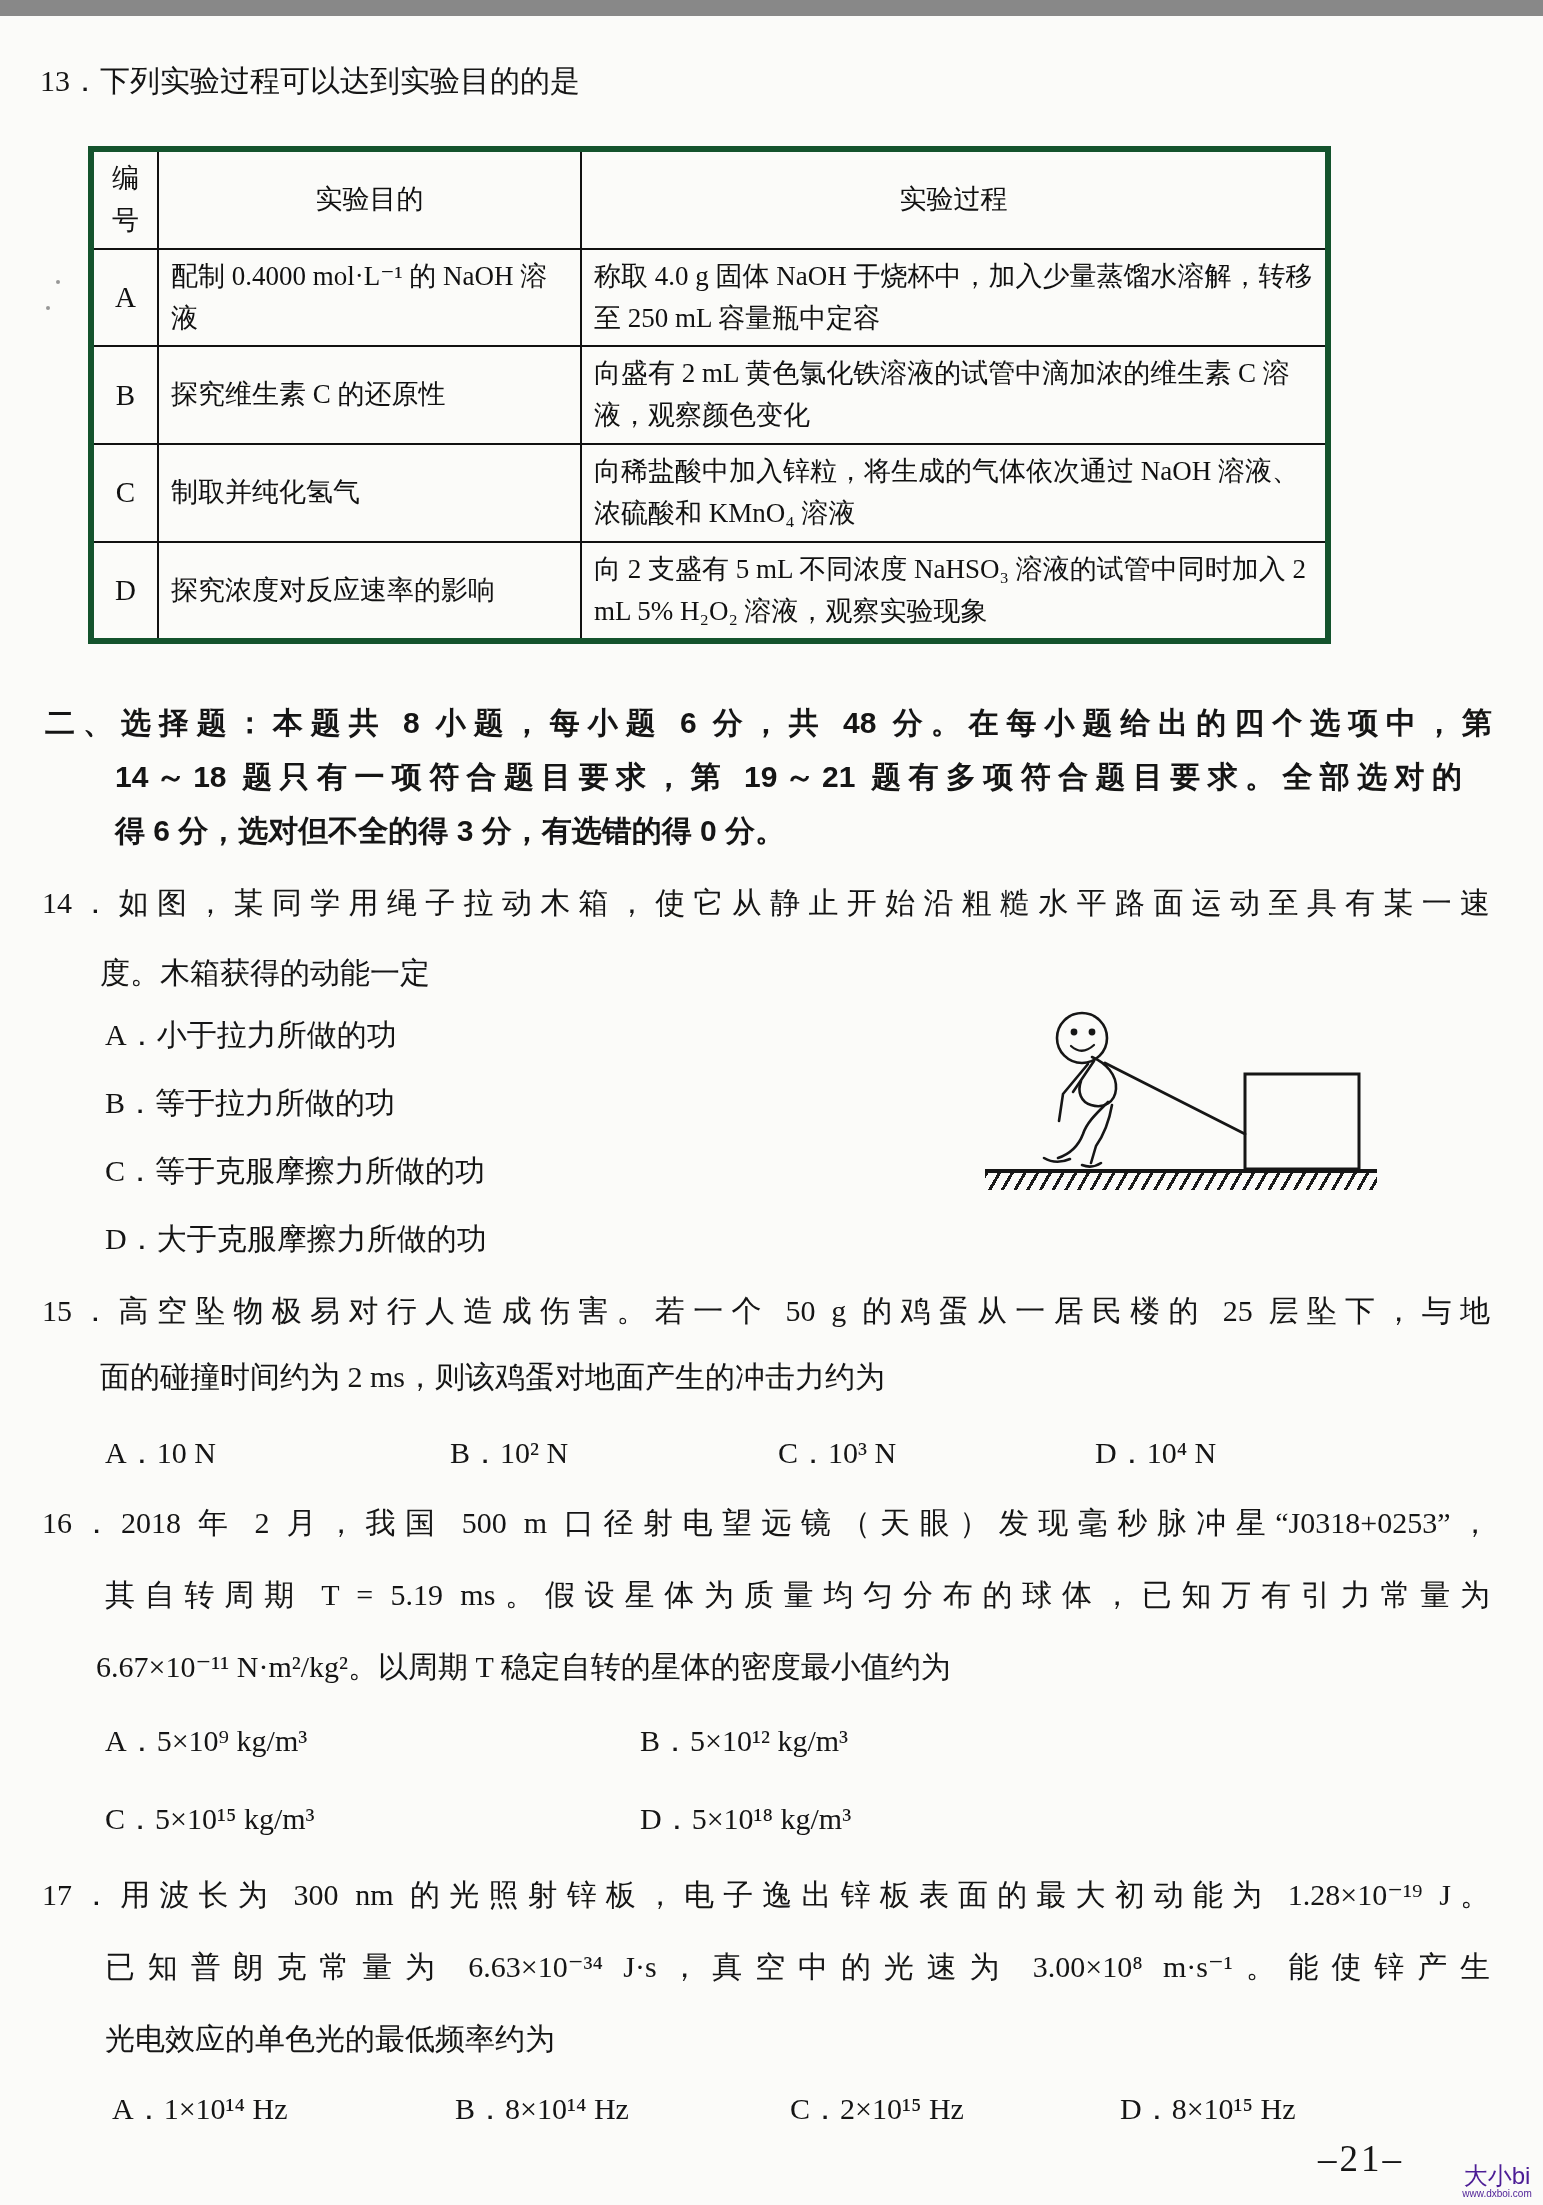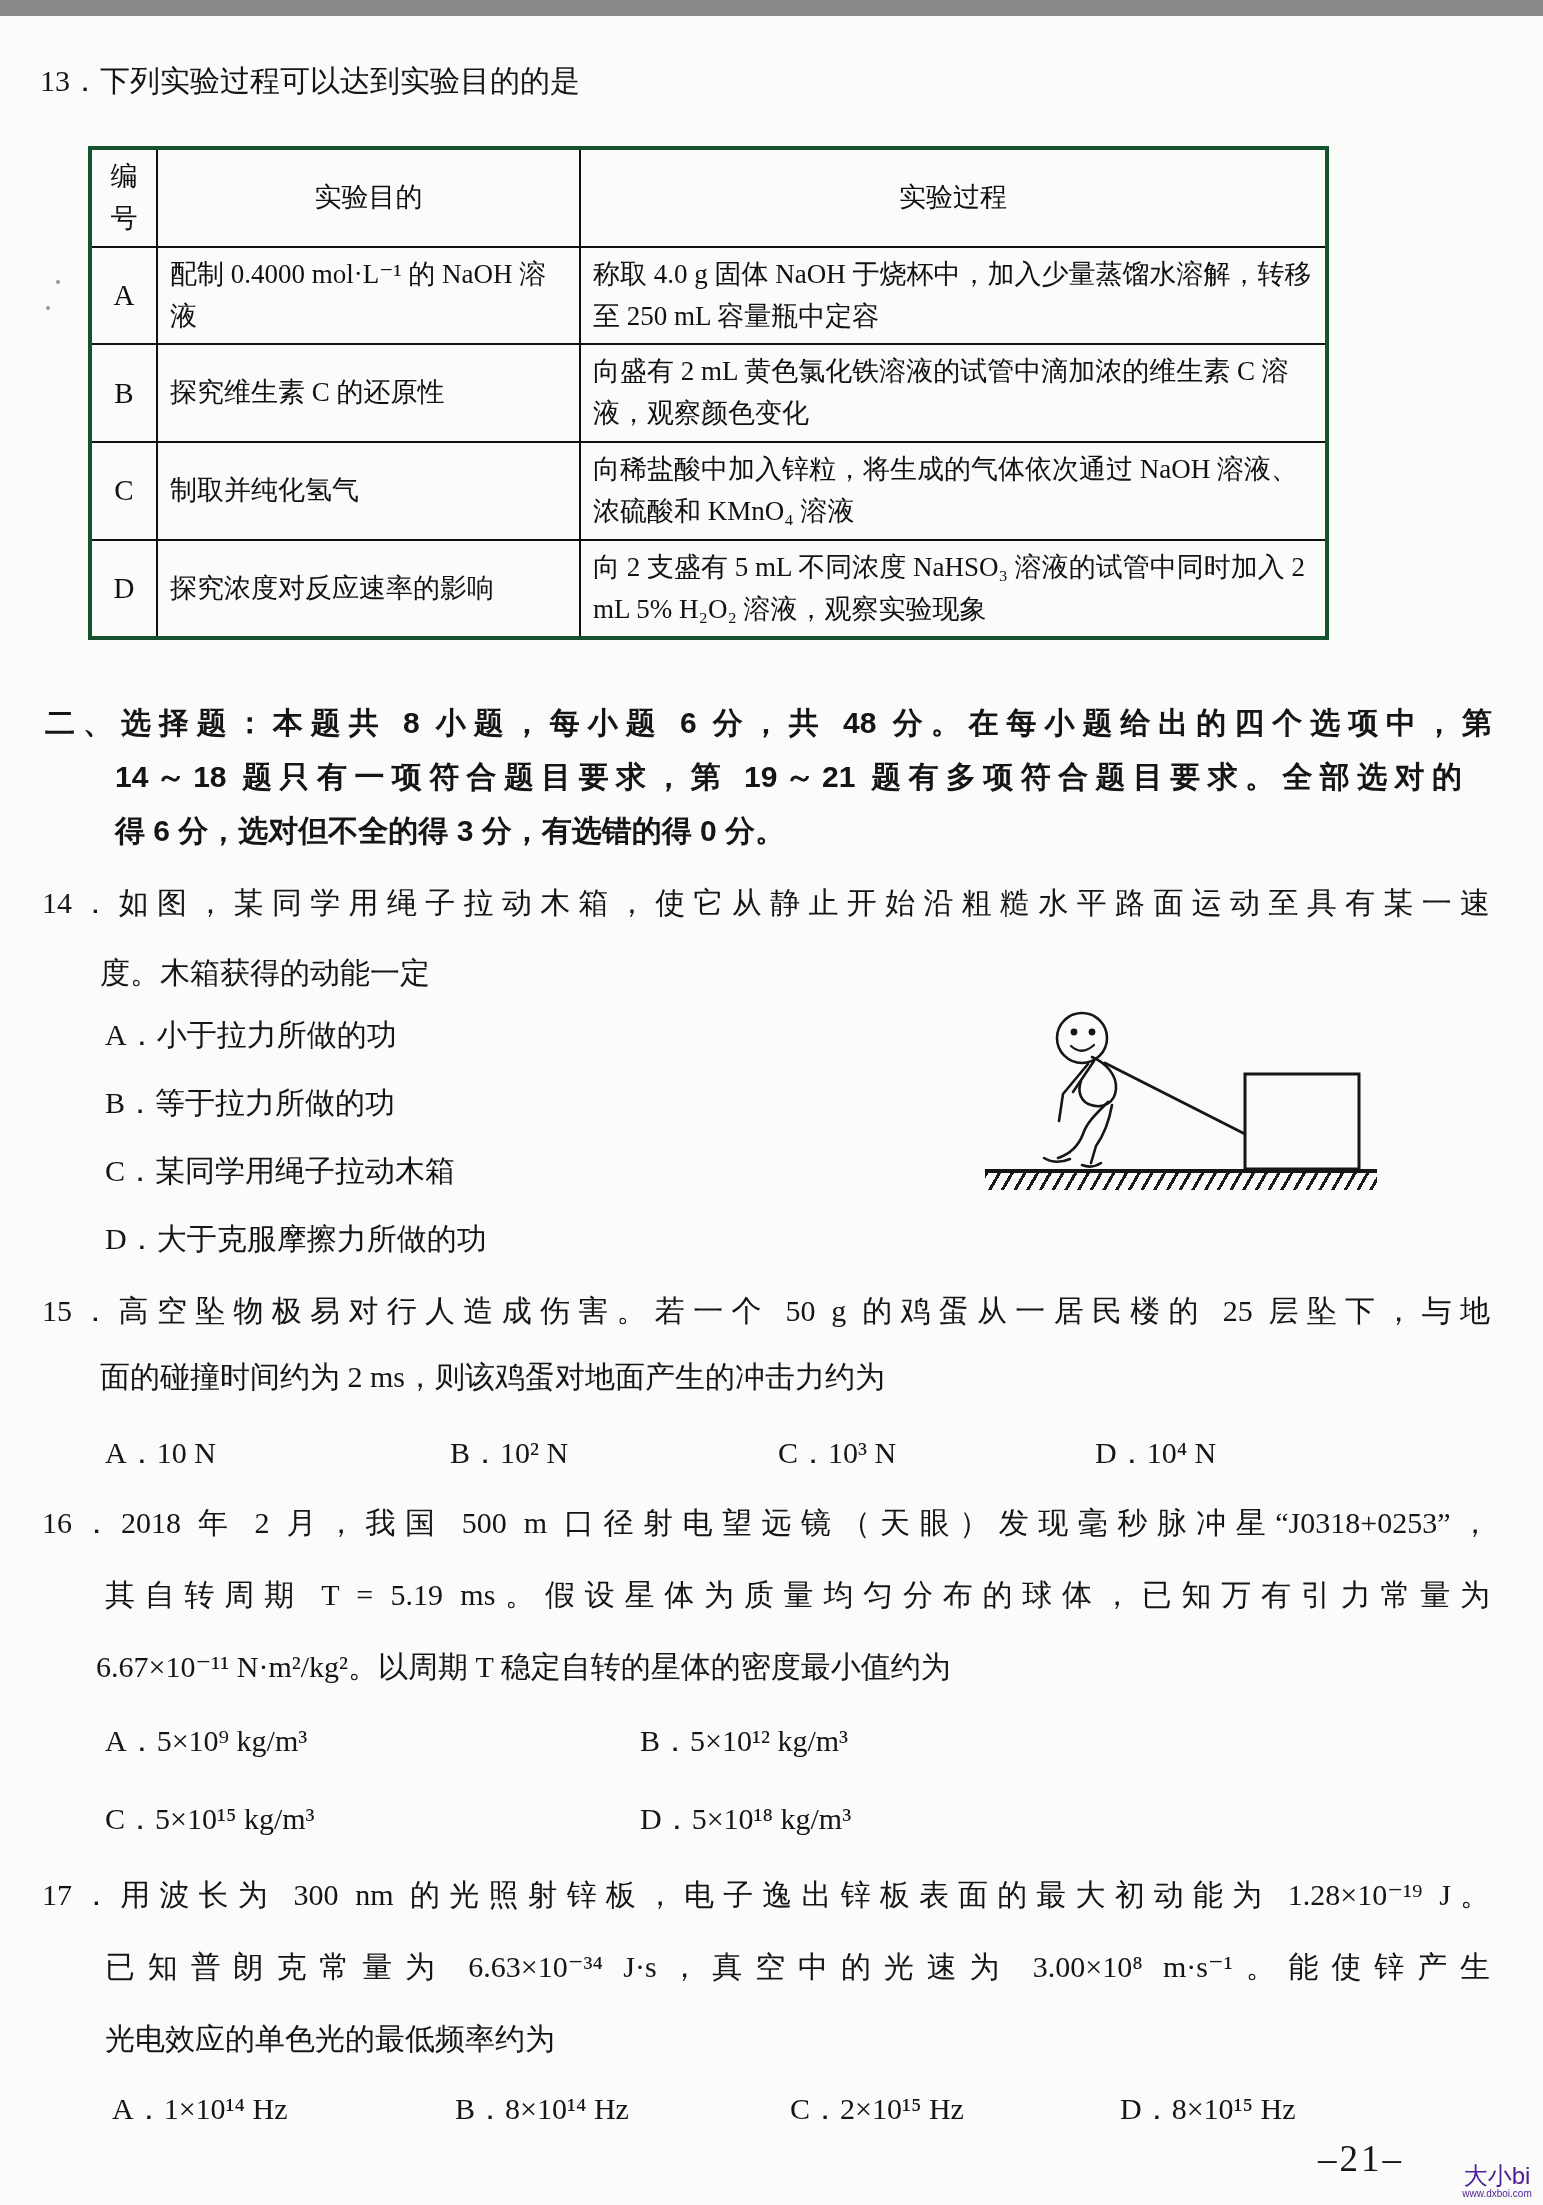--- a/index.html
+++ b/index.html
@@ -12,21 +12,21 @@
   .abs{position:absolute;}
   .jst{text-align:justify;text-align-last:justify;}
   .sans-bold{font-family:"Liberation Sans","DejaVu Sans",sans-serif;font-weight:700;}
   
   table.exp{
     position:absolute;left:88px;top:130px;width:1237px;
     border-collapse:collapse;table-layout:fixed;
     font-size:27px;line-height:1.55;color:#111;
   }
   table.exp th,table.exp td{border:2px solid #111;padding:6px 12px;}
-  table.exp{border:4px solid #14532d;padding-left:42px;}
+  table.exp{border:6px solid #14532d;padding-left:42px;}
   table.exp th{font-weight:normal;height:56px;}
   td.cid{text-align:center;font-size:29px;}
   
   .fig-svg{position:absolute;left:940px;top:935px;}
   .ground{
     position:absolute;left:985px;top:1153px;width:392px;height:17px;
     border-top:4px solid #161616;
     background:repeating-linear-gradient(120deg,#1a1a1a 0 3px,rgba(0,0,0,0) 3px 11px);
   }
   .pgnum{position:absolute;left:1318px;top:2120px;font-size:37px;letter-spacing:3px;}
@@ -82,21 +82,21 @@
   <div class="speck abs" style="left:46px;top:290px;"></div>
 
   <div class="abs jst sans-bold" style="left:45px;top:688px;width:1447px;">二、选择题：本题共 8 小题，每小题 6 分，共 48 分。在每小题给出的四个选项中，第</div>
   <div class="abs jst sans-bold" style="left:115px;top:742px;width:1347px;">14～18 题只有一项符合题目要求，第 19～21 题有多项符合题目要求。全部选对的</div>
   <div class="abs sans-bold" style="left:115px;top:796px;">得 6 分，选对但不全的得 3 分，有选错的得 0 分。</div>
 
   <div class="abs jst" style="left:42px;top:868px;width:1448px;">14．如图，某同学用绳子拉动木箱，使它从静止开始沿粗糙水平路面运动至具有某一速</div>
   <div class="abs" style="left:100px;top:938px;">度。木箱获得的动能一定</div>
   <div class="abs" style="left:105px;top:1000px;">A．小于拉力所做的功</div>
   <div class="abs" style="left:105px;top:1068px;">B．等于拉力所做的功</div>
-  <div class="abs" style="left:105px;top:1136px;">C．某同学用绳子拉动木箱</div>
+  <div class="abs" style="left:105px;top:1136px;">C．等于克服摩擦力所做的功</div>
   <div class="abs" style="left:105px;top:1204px;">D．大于克服摩擦力所做的功</div>
 
   <svg class="fig-svg" width="440" height="230" viewBox="0 0 440 230">
     <g stroke="#161616" fill="none" stroke-width="2.6" stroke-linecap="round">
 
       <circle cx="142" cy="87" r="25"></circle>
       <circle cx="134" cy="81" r="3.4" fill="#161616" stroke="none"></circle>
       <circle cx="152" cy="81" r="3.4" fill="#161616" stroke="none"></circle>
       <path d="M131 95 Q142 105 154 94" stroke-width="2.2"></path>
 

